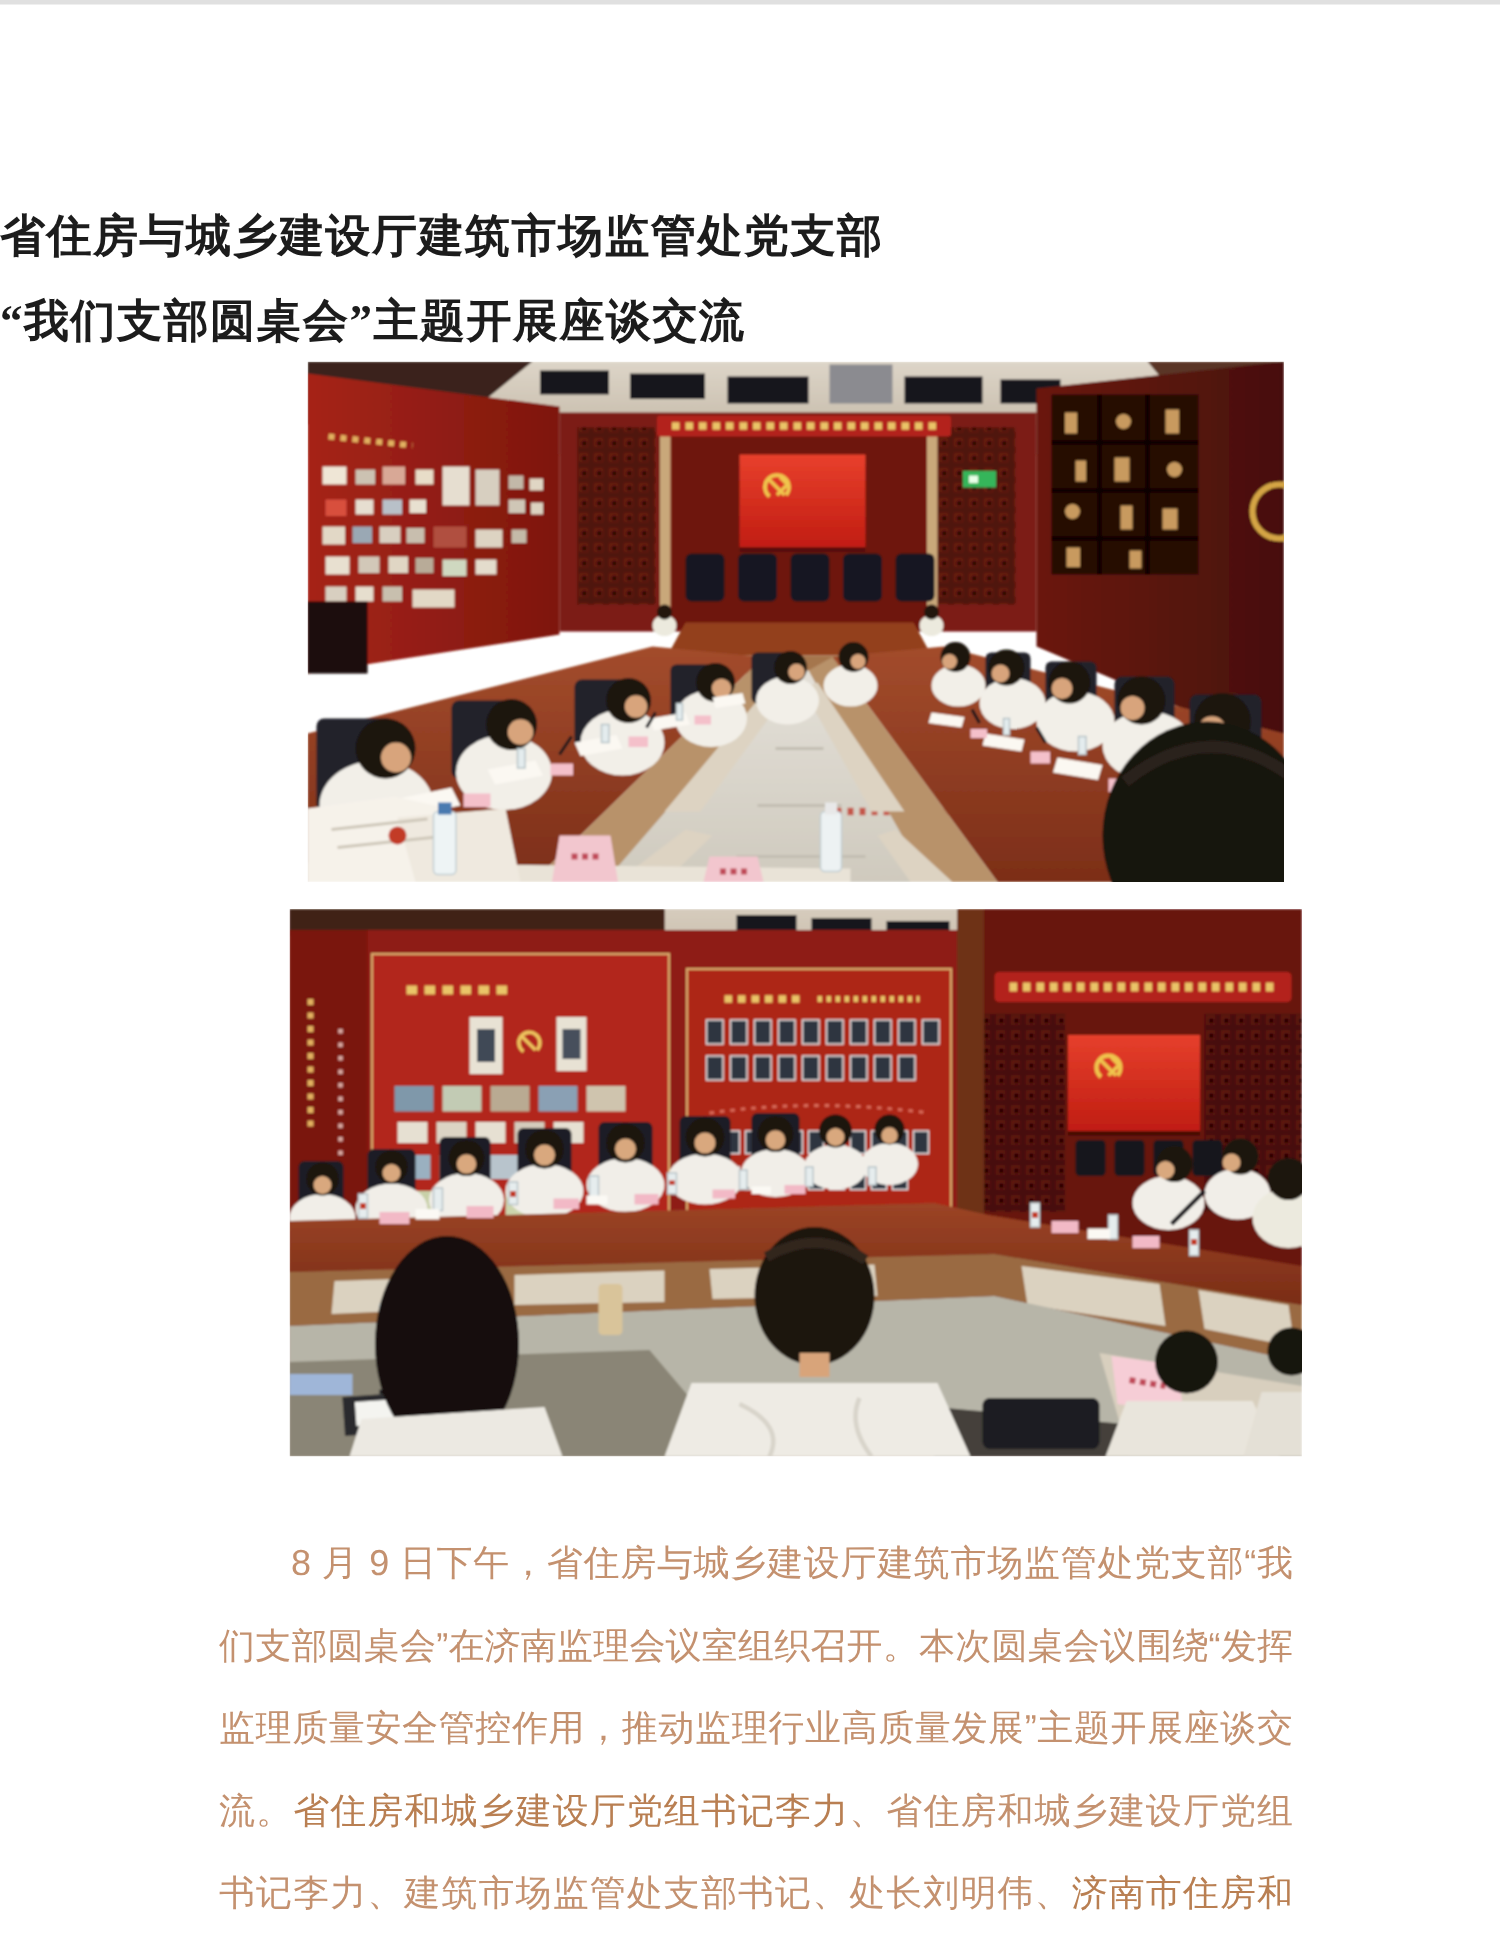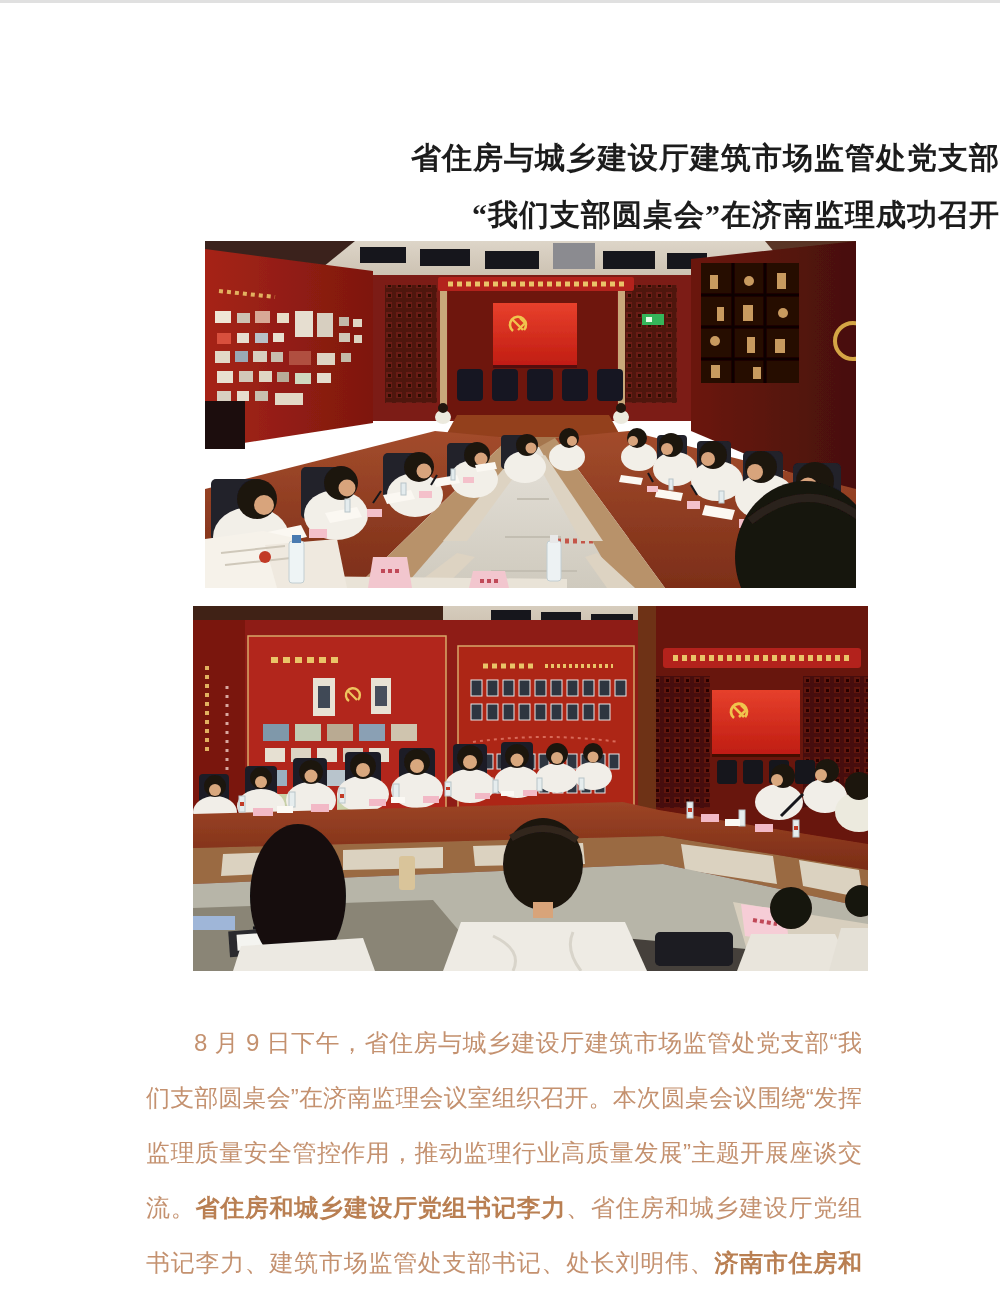--- a/index.html
+++ b/index.html
@@ -4,40 +4,40 @@
 <style>
   html,body{margin:0;padding:0;background:#ffffff;}
   .page{
     position:relative;width:1000px;height:1301px;margin:0 auto;
     background:var(--page-background,#ffffff);
     border-top:3px solid #e0e0e0;
     overflow:hidden;
     font-family:"Liberation Sans",sans-serif;
     box-sizing:border-box;
   }
-  .title{position:absolute;top:126px;left:0;width:100%;margin:0;text-align:right;
+  .title{position:absolute;top:126px;left:0;width:100%;margin:0;text-align:left;
     font-family:"Liberation Serif",serif;font-weight:700;font-size:30px;line-height:57px;
     color:var(--title-text,#1c1c1c);letter-spacing:1px;}
   .photo{position:absolute;margin:0;overflow:hidden;}
   .photo1{left:205px;top:238px;width:651px;height:347px;}
   .photo2{left:193px;top:603px;width:675px;height:365px;}
   .photo svg{display:block;width:100%;height:100%;}
   .body-text{position:absolute;left:146px;top:1012px;width:716px;margin:0;
     font-size:24px;line-height:55px;text-align:justify;text-indent:2em;
     color:var(--body-text,#c4916f);}
-  .body-text .seg-bold{font-weight:700;color:var(--body-text-bold,#b97f52);}
+  .body-text .seg-bold{font-weight:400;color:var(--body-text-bold,#b97f52);}
 </style>
 </head>
 <body>
 
 <div class="page" style="--page-background: #ffffff; --title-text: #1c1c1c; --body-text: #c4916f; --body-text-bold: #b97f52; --flag-red: #d7301f; --wall-red: #8e1d12; --banner-red: #b3231a; --emblem-gold: #f0c44e;">
 
   <h1 class="title">
     <div>省住房与城乡建设厅建筑市场监管处党支部</div>
-    <div>“我们支部圆桌会”在济南监理成功召开</div>
+    <div>“我们支部圆桌会”主题开展座谈交流</div>
   </h1>
 
   <figure class="photo photo1">
     <svg viewBox="0 0 651 347" preserveAspectRatio="none">
       <defs>
         <linearGradient id="p1ceil" x1="0" y1="0" x2="0" y2="1">
           <stop offset="0" stop-color="#ddd5c8"></stop>
             <stop offset="1" stop-color="#bfb3a1"></stop>
         </linearGradient>
         <linearGradient id="p1flag" x1="0" y1="0" x2="0" y2="1">

